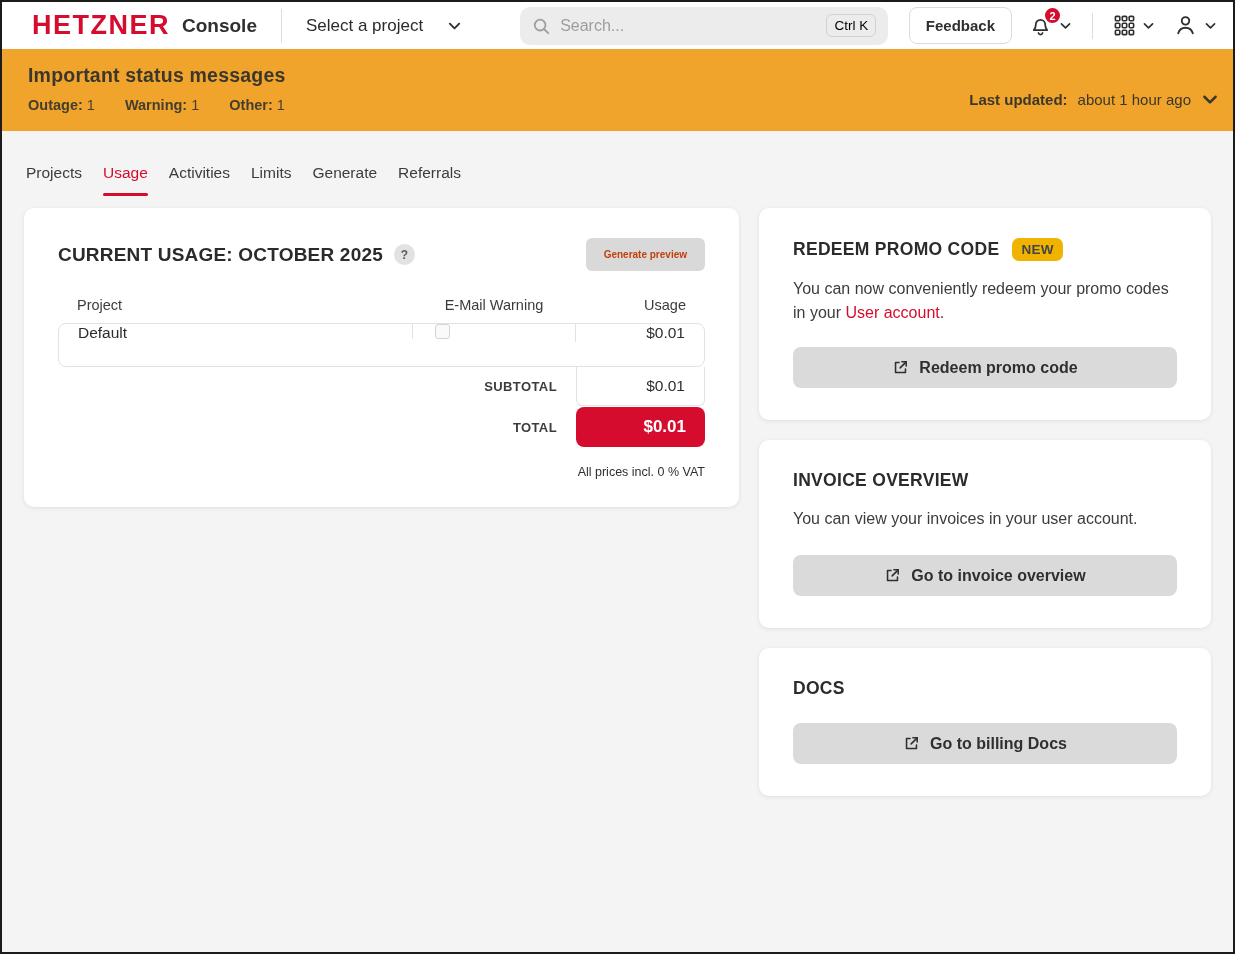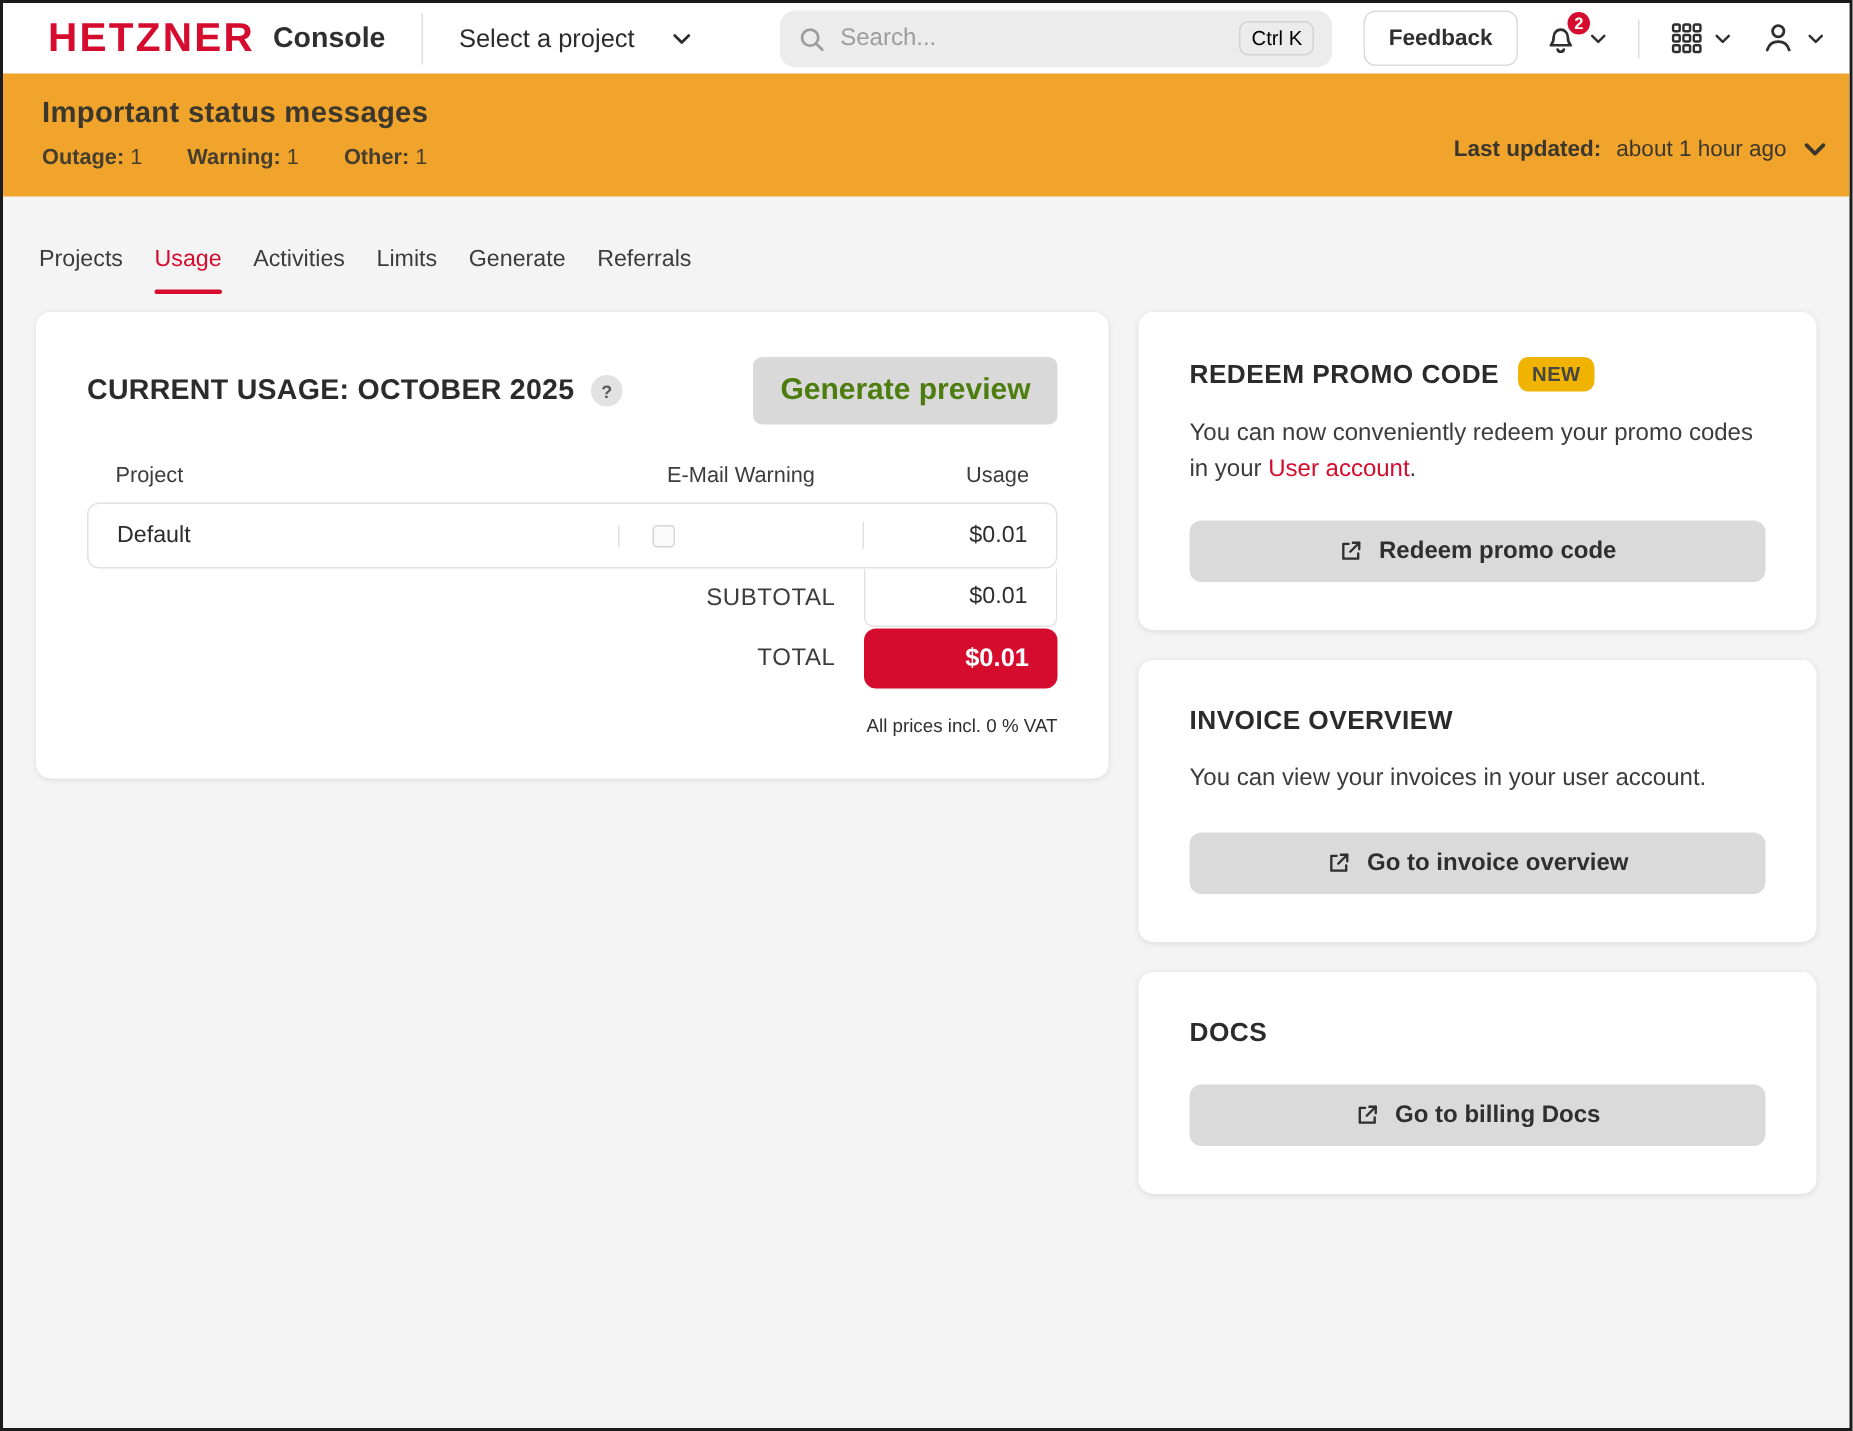--- a/index.html
+++ b/index.html
@@ -93,46 +93,46 @@
   .usage-head { display: flex; align-items: center; justify-content: space-between; }
   .usage-title-wrap { display: flex; align-items: center; gap: 11px; }
   .usage-title { font-size: 19px; font-weight: 700; color: #2b2b2b; letter-spacing: .2px; }
   .help-circle {
     width: 21px; height: 21px; border-radius: 50%; background: #e2e2e2;
     color: #5a5a5a; font-size: 12px; font-weight: 700;
     display: flex; align-items: center; justify-content: center; cursor: pointer;
   }
   .btn-gray {
     background: #d9d9d9; border: none; border-radius: 6px;
-    padding: 11px 18px; font-size: 20px; font-weight: 700; color: #4d7c0f;
+    padding: 11px 18px; font-size: 10px; font-weight: 700; color: #c2410c;
     cursor: pointer; font-family: inherit;
   }
 
   
   .usage-table { margin-top: 26px; }
   .t-head { display: flex; font-size: 14.5px; color: #3c3c3c; padding-bottom: 10px; }
   .col-project { width: 354px; }
   .col-email { width: 164px; }
   .col-usage { width: 129px; }
   .t-head .col-project { padding-left: 19px; }
   .t-head .col-email { text-align: center; }
   .t-head .col-usage { text-align: right; padding-right: 19px; }
   .t-row {
     display: flex; border: 1px solid #e2e2e2; border-radius: 8px;
-    height: 44px; align-items: center; background: #fff;
+    height: 44px; align-items: flex-start; background: #fff;
   }
   .t-row .col-project { display: flex; align-items: center; padding-left: 19px; font-size: 15.5px; color: #2b2b2b; }
   .t-row .col-email { border-left: 1px solid #e2e2e2; display: flex; align-items: center; padding-left: 22px; }
   .t-row .col-usage { border-left: 1px solid #e2e2e2; display: flex; align-items: center; justify-content: flex-end; padding-right: 19px; font-size: 15.5px; }
   .checkbox {
     width: 15px; height: 15px; border: 1px solid #d5d5d5; border-radius: 3px;
     background: #fafafa; cursor: pointer;
   }
   .sum-row { display: flex; justify-content: flex-end; align-items: center; }
-  .sum-label { font-size: 16px; letter-spacing: .4px; color: #3c3c3c; margin-right: 19px; }
+  .sum-label { font-size: 13px; letter-spacing: .4px; color: #3c3c3c; margin-right: 19px; font-weight: bold; }
   .subtotal-cell {
     width: 129px; height: 39px;
     border: 1px solid #e2e2e2; border-top: none;
     border-radius: 0 0 6px 6px;
     display: flex; align-items: center; justify-content: flex-end;
     padding-right: 19px; font-size: 15.5px;
   }
   .total-cell {
     width: 129px; height: 40px; background: #d50c2d; border-radius: 8px;
     display: flex; align-items: center; justify-content: flex-end;

